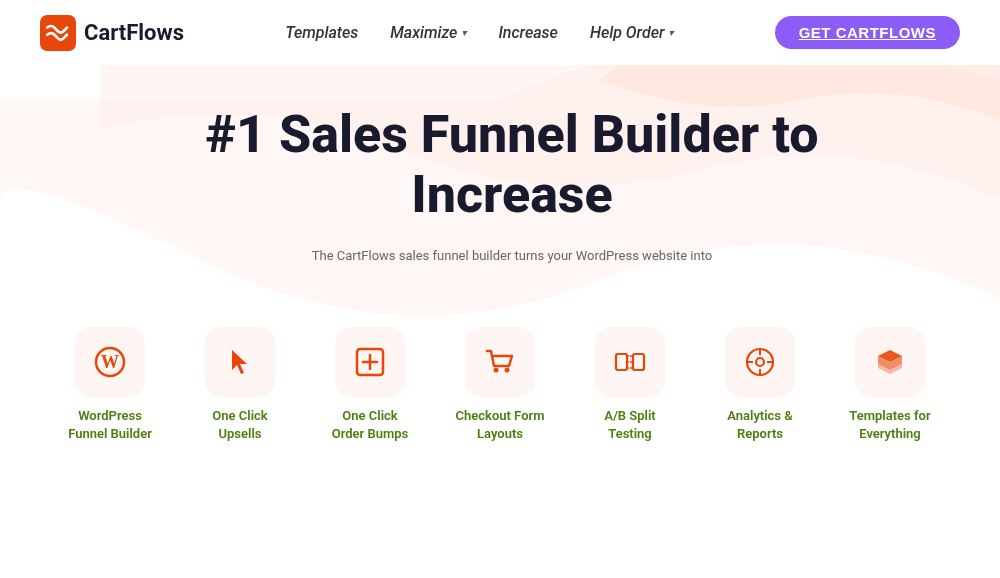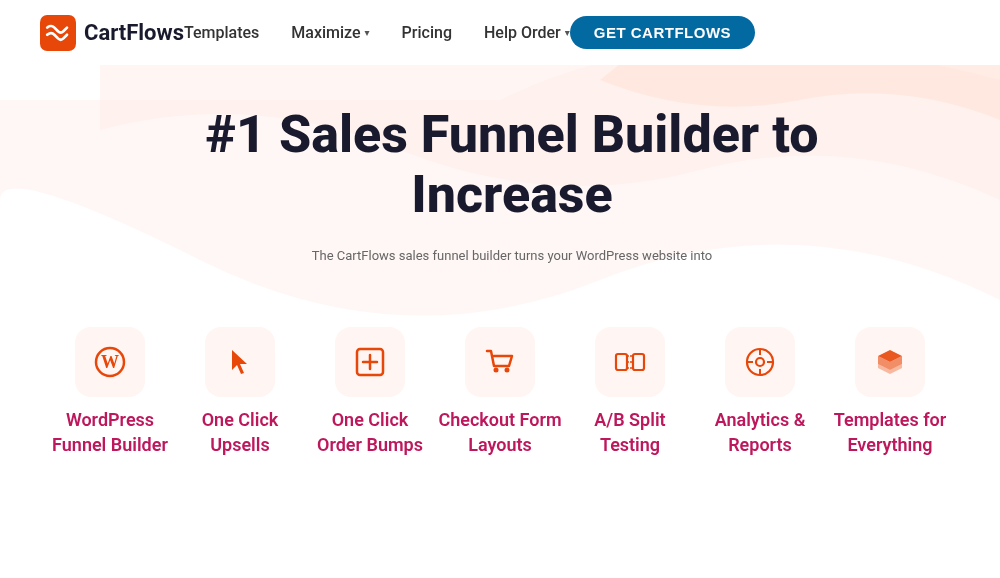--- a/index.html
+++ b/index.html
@@ -10,20 +10,21 @@
       width: 1000px;
       height: 578px;
       overflow: hidden;
       position: relative;
     }
 
     
     .navbar {
       display: flex;
       align-items: center;
+      justify-content: space-between;
       padding: 0 40px;
       height: 65px;
       background: #fff;
       position: relative;
       z-index: 10;
     }
 
     .logo {
       display: flex;
       align-items: center;
@@ -50,38 +51,40 @@
     }
 
     .nav-links li a {
       text-decoration: none;
       color: #333;
       font-size: 16px;
       font-weight: 500;
       display: flex;
       align-items: center;
       gap: 4px;
+      font-style: italic;
     }
 
     .chevron-down {
       font-size: 10px;
       color: #555;
     }
 
     .cta-btn {
-      background: #0369a1;
+      background: #8b5cf6;
       color: #fff;
       border: none;
       border-radius: 50px;
       padding: 8px 24px;
       font-size: 15px;
       font-weight: 700;
       cursor: pointer;
       letter-spacing: 0.5px;
       text-transform: uppercase;
+      text-decoration: underline;
     }
 
     
     .bg-waves {
       position: absolute;
       top: 0;
       right: 0;
       width: 100%;
       height: 100%;
       pointer-events: none;
@@ -142,23 +145,23 @@
       justify-content: center;
     }
 
     .feature-icon-box svg {
       width: 32px;
       height: 32px;
       fill: #e8470a;
     }
 
     .feature-label {
-      font-size: 18px;
+      font-size: 13px;
       font-weight: 600;
-      color: #be185d;
+      color: #4d7c0f;
       text-align: center;
       line-height: 1.4;
     }
   </style>
 </head>
 <body>
 
 <nav class="navbar">
   <a href="#" class="logo">
 
@@ -177,21 +180,21 @@
         </a>
     </li>
     <li>
       <a href="#">
           <span>Maximize</span> 
           <span class="chevron-down">▾</span>
         </a>
     </li>
     <li>
       <a href="#">
-          <span>Pricing</span>
+          <span>Increase</span>
         </a>
     </li>
     <li>
       <a href="#">
           <span>Help Order</span> 
           <span class="chevron-down">▾</span>
         </a>
     </li>
   </ul>
 

